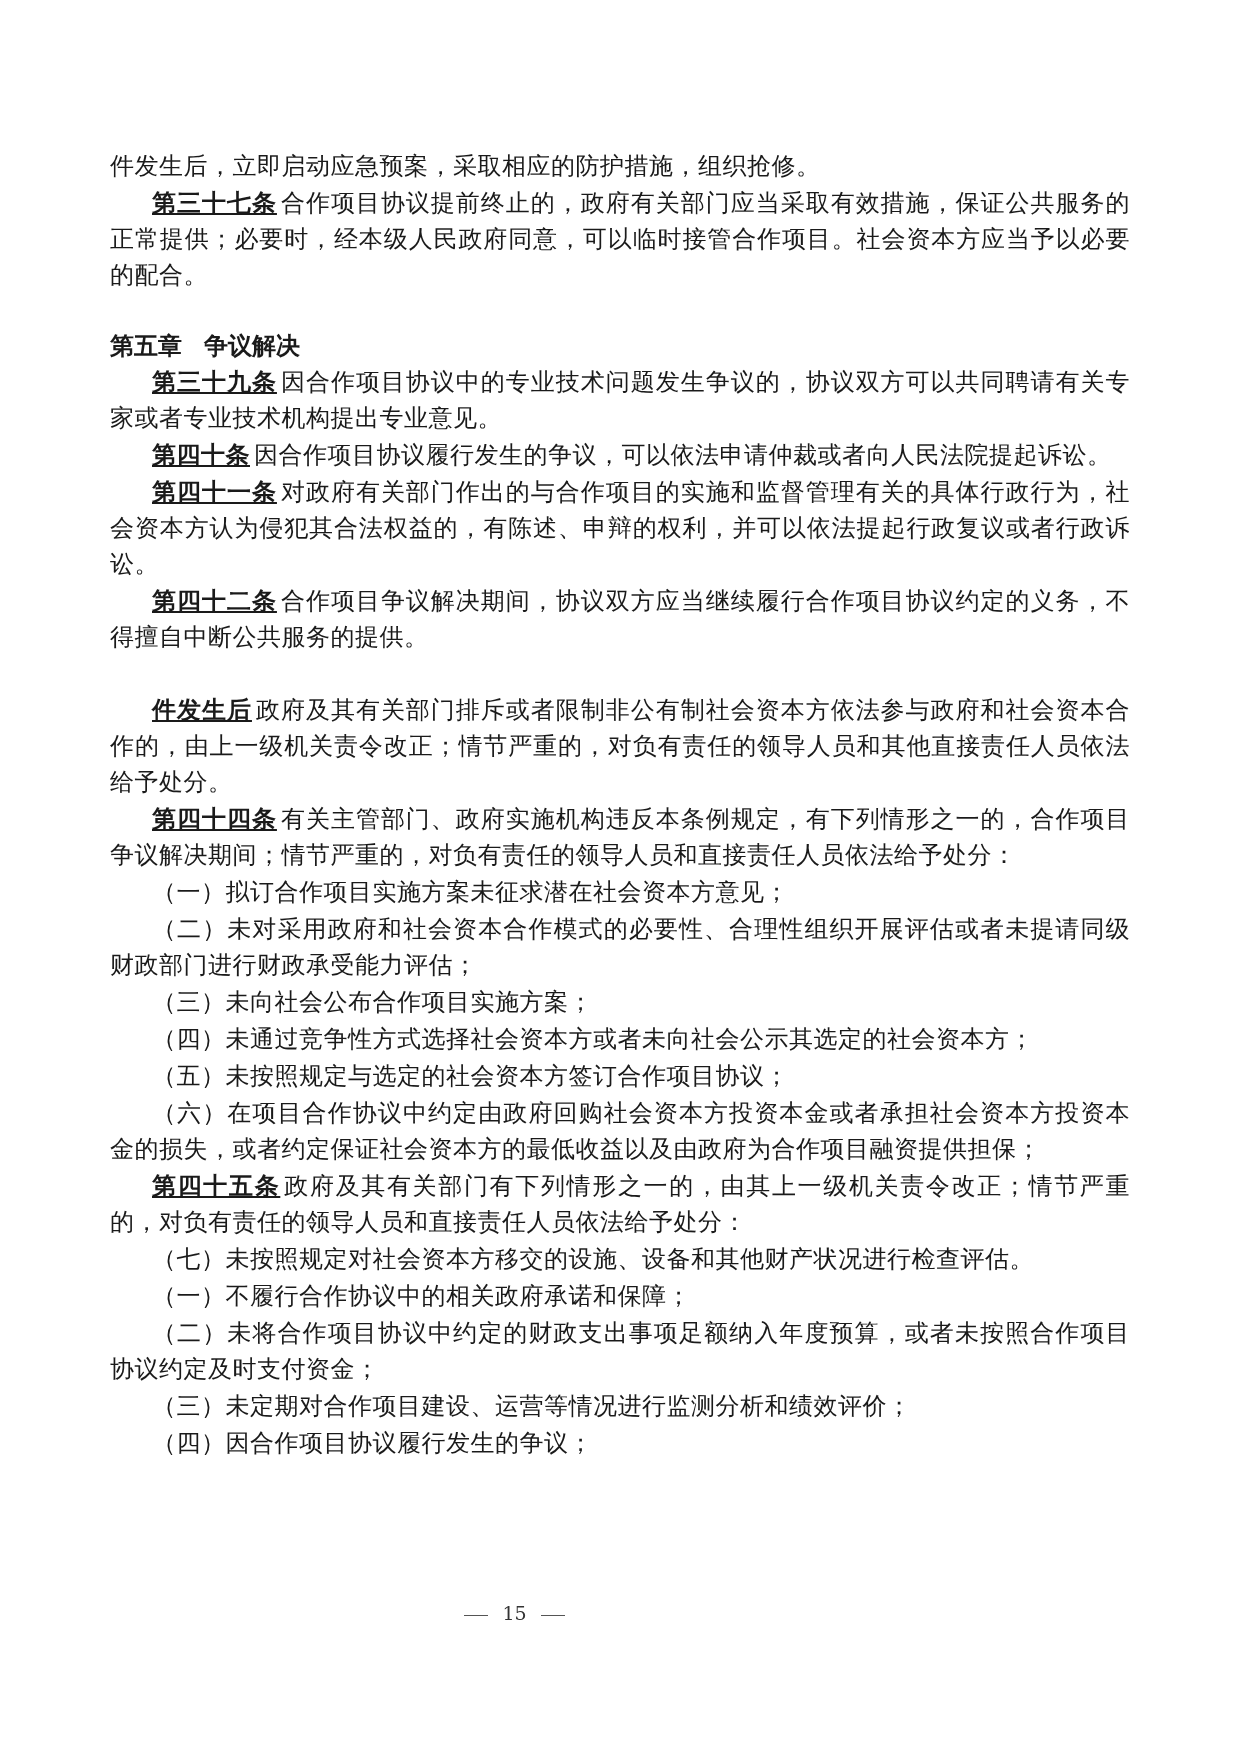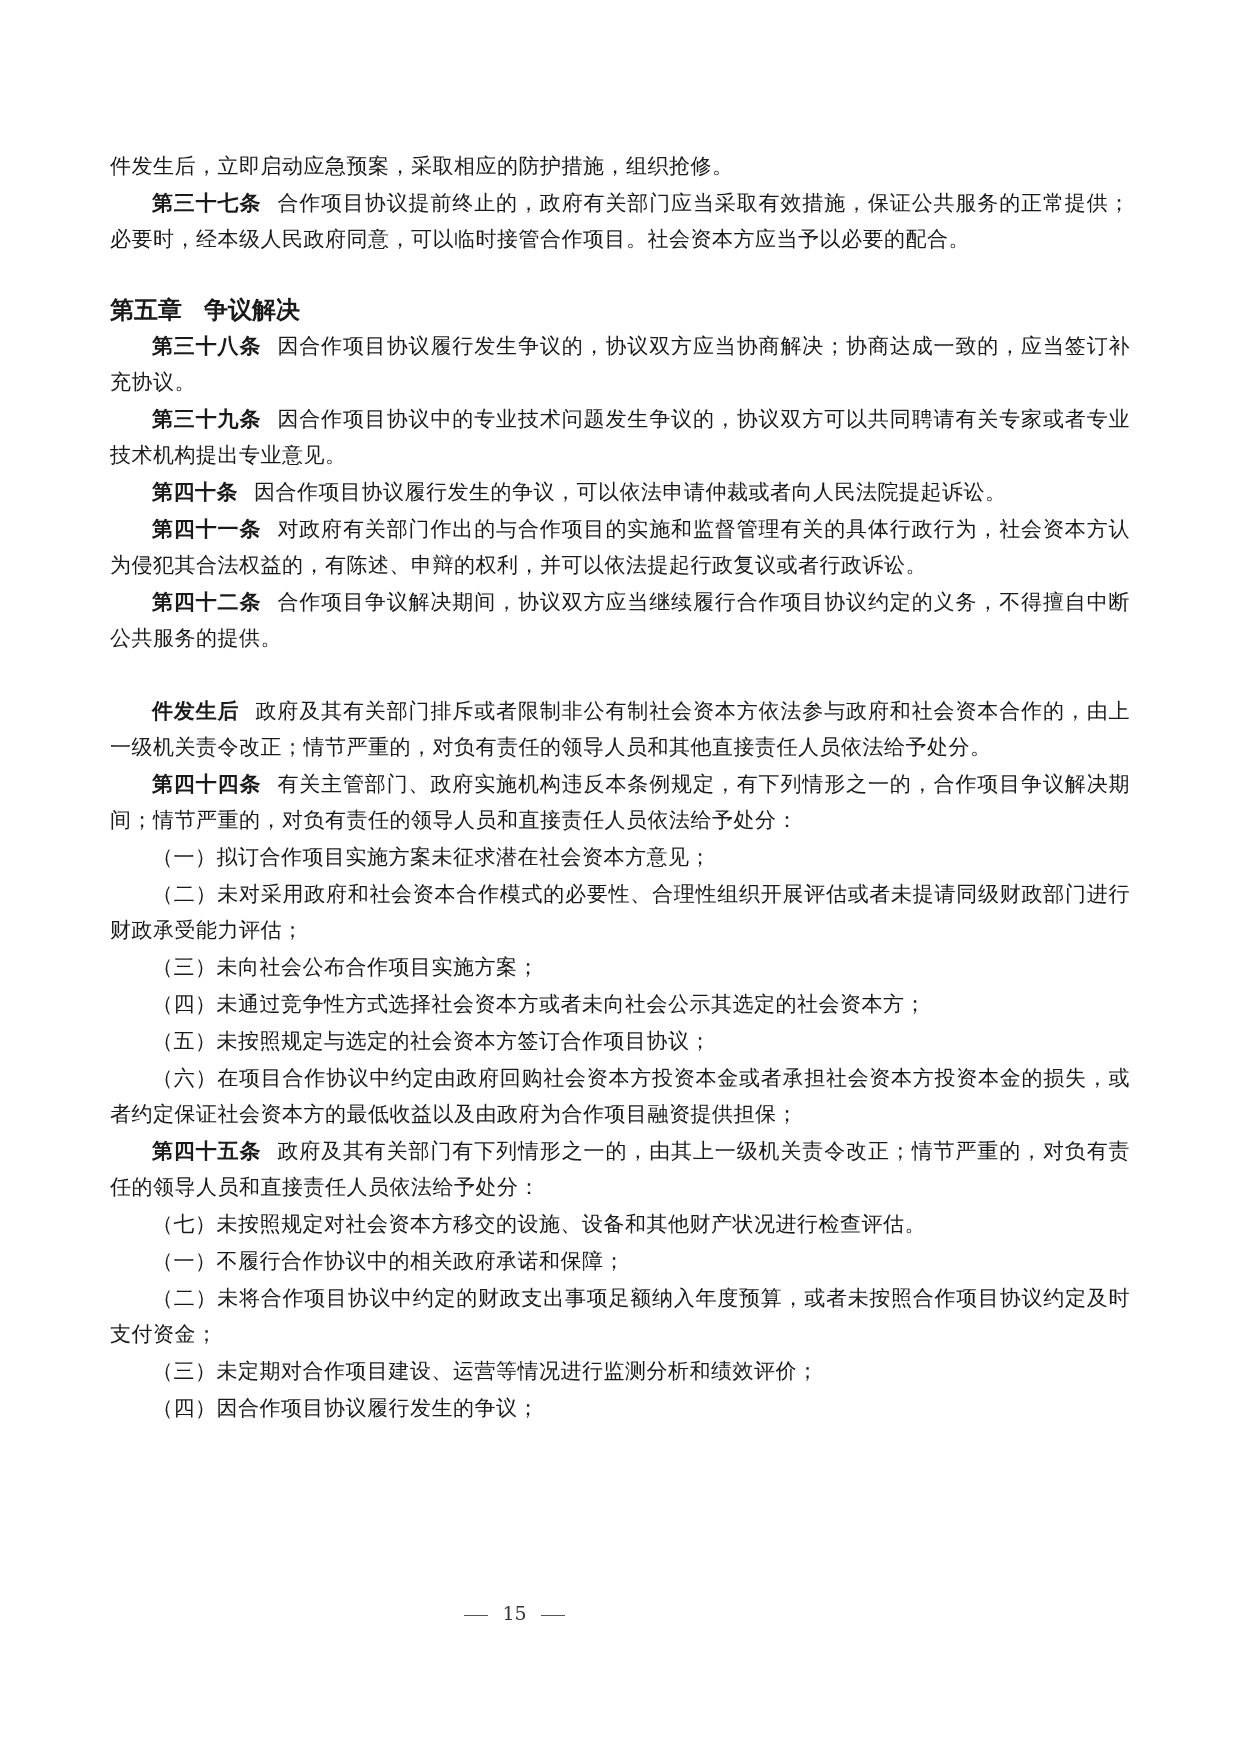--- a/index.html
+++ b/index.html
@@ -15,34 +15,35 @@
       font-family: "DejaVu Serif", "Liberation Serif", serif;
       color: #1a1a1a;
     }
     .page {
       position: absolute;
       left: 110px;
       top: 148px;
       width: 1020px;
     }
     .para {
-      font-size: 21px;
+      font-size: 24px;
       line-height: 36px;
       text-align: justify;
       text-indent: 42px;
       margin: 0 0 1px 0;
       letter-spacing: 0.5px;
     }
     .para.cont {
       text-indent: 0;
     }
     .article-no {
       font-family: "DejaVu Sans", "Liberation Sans", sans-serif;
       font-weight: bold;
-      margin-right: 16px;
+      margin-right: 4px;
+      text-decoration: underline;
     }
     .chapter {
       font-family: "DejaVu Sans", "Liberation Sans", sans-serif;
       font-weight: bold;
       font-size: 24px;
       text-align: left;
       line-height: 36px;
       margin: 0;
     }
     .chapter .gap { display: inline-block; width: 22px; }
@@ -69,21 +70,20 @@
 <body>
 
 <div class="page">
   <p class="para cont"><span>件发生后，立即启动应急预案，采取相应的防护措施，组织抢修。</span></p>
 
   <p class="para"><span class="article-no">第三十七条</span><span>合作项目协议提前终止的，政府有关部门应当采取有效措施，保证公共服务的正常提供；必要时，经本级人民政府同意，可以临时接管合作项目。社会资本方应当予以必要的配合。</span></p>
 
   <div style="height:34px"></div>
   <p class="chapter"><span>第五章</span><span class="gap"></span><span>争议解决</span></p>
 
-  <p class="para"><span class="article-no">第三十八条</span><span>因合作项目协议履行发生争议的，协议双方应当协商解决；协商达成一致的，应当签订补充协议。</span></p>
 
   <p class="para"><span class="article-no">第三十九条</span><span>因合作项目协议中的专业技术问题发生争议的，协议双方可以共同聘请有关专家或者专业技术机构提出专业意见。</span></p>
 
   <p class="para"><span class="article-no">第四十条</span><span>因合作项目协议履行发生的争议，可以依法申请仲裁或者向人民法院提起诉讼。</span></p>
 
   <p class="para"><span class="article-no">第四十一条</span><span>对政府有关部门作出的与合作项目的实施和监督管理有关的具体行政行为，社会资本方认为侵犯其合法权益的，有陈述、申辩的权利，并可以依法提起行政复议或者行政诉讼。</span></p>
 
   <p class="para"><span class="article-no">第四十二条</span><span>合作项目争议解决期间，协议双方应当继续履行合作项目协议约定的义务，不得擅自中断公共服务的提供。</span></p>
 
   <div style="height:36px"></div>

